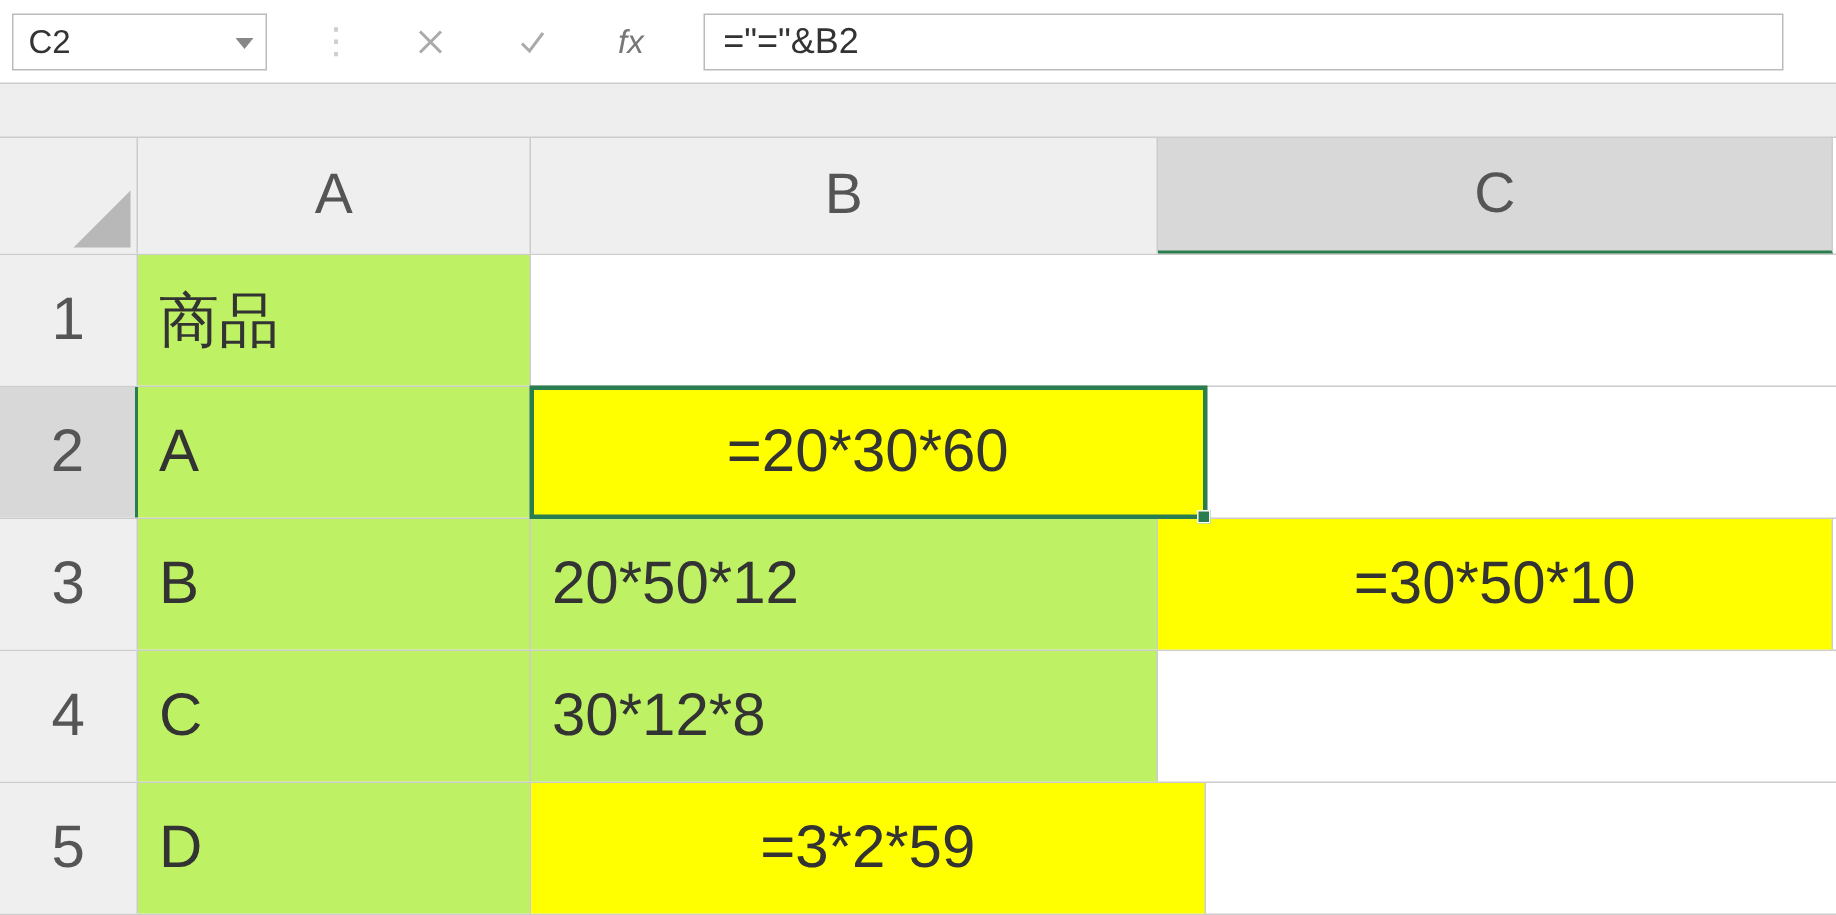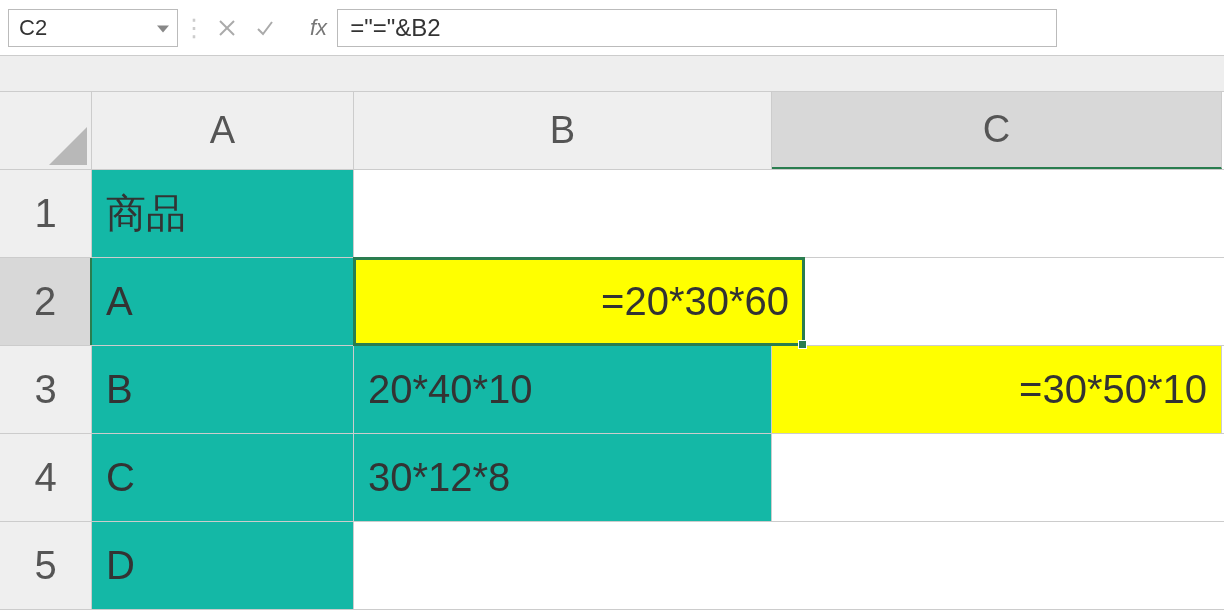--- a/index.html
+++ b/index.html
@@ -12,21 +12,21 @@
     }
     
     
     .formula-bar {
       display: flex;
       align-items: center;
       background: #fff;
       height: 56px;
       border-bottom: 1px solid #ccc;
       padding: 0 8px;
-      gap: 4px;
+      gap: 34px;
     }
     .name-box {
       width: 170px;
       height: 38px;
       border: 1px solid #bbb;
       background: #fff;
       display: flex;
       align-items: center;
       padding: 0 10px;
       font-size: 22px;
@@ -51,21 +51,20 @@
       justify-content: center;
       color: #999;
       cursor: pointer;
     }
     .fb-btn svg { width: 20px; height: 20px; }
     .fx-label {
       font-style: italic;
       color: #777;
       font-size: 22px;
       padding: 0 6px;
-      margin-left: 18px;
     }
     .formula-input {
       flex: 1;
       height: 38px;
       border: 1px solid #bbb;
       background: #fff;
       font-size: 24px;
       padding: 0 12px;
       color: #333;
       outline: none;
@@ -122,31 +121,31 @@
       border-left: 38px solid transparent;
       border-bottom: 38px solid #b8b8b8;
     }
     .cell {
       display: flex;
       align-items: center;
       padding: 0 14px;
       font-size: 40px;
       color: #333;
       border-right: 1px solid #ccc;
-      background: #14b8a6;
+      background: #bef264;
     }
     .col-A { width: 262px; min-width: 262px; }
     .col-B { width: 418px; min-width: 418px; }
     .col-C { width: 450px; min-width: 450px; }
     
     .header-height { height: 78px; }
     .data-height { height: 88px; }
     
     .highlight { background: #ffff00 !important; }
-    .center-c { justify-content: flex-end; }
+    .center-c { justify-content: center; }
     
     
     .selected-col-header {
       background: #d8d8d8 !important;
       border-bottom: 2px solid #2a7d4f;
     }
     
     .selected-row-header {
       background: #d8d8d8 !important;
       border-right: 2px solid #2a7d4f;
@@ -221,28 +220,29 @@
     <div class="cell col-A">A</div>
     <div class="cell col-C highlight center-c selected-cell">
       <span>=20*30*60</span>
       <div class="fill-handle"></div>
     </div>
   </div>
 
   <div class="grid-row data-height">
     <div class="row-header">3</div>
     <div class="cell col-A">B</div>
-    <div class="cell col-B">20*40*10</div>
+    <div class="cell col-B">20*50*12</div>
     <div class="cell col-C highlight center-c">=30*50*10</div>
   </div>
 
   <div class="grid-row data-height">
     <div class="row-header">4</div>
     <div class="cell col-A">C</div>
     <div class="cell col-B">30*12*8</div>
   </div>
 
   <div class="grid-row data-height">
     <div class="row-header">5</div>
     <div class="cell col-A">D</div>
+    <div class="cell col-C highlight center-c">=3*2*59</div>
   </div>
 
 </div>
 
 </body></html>

